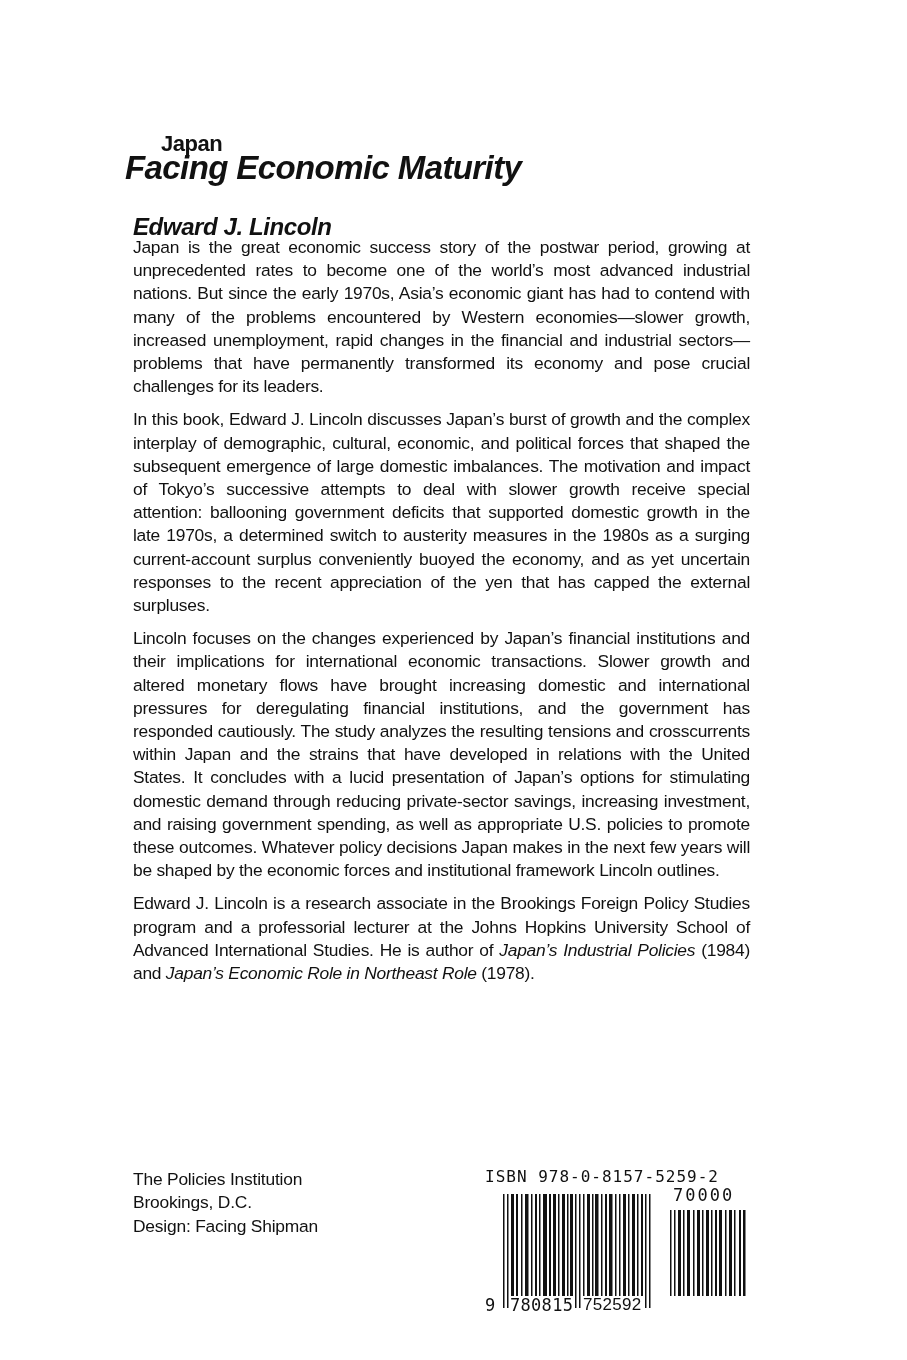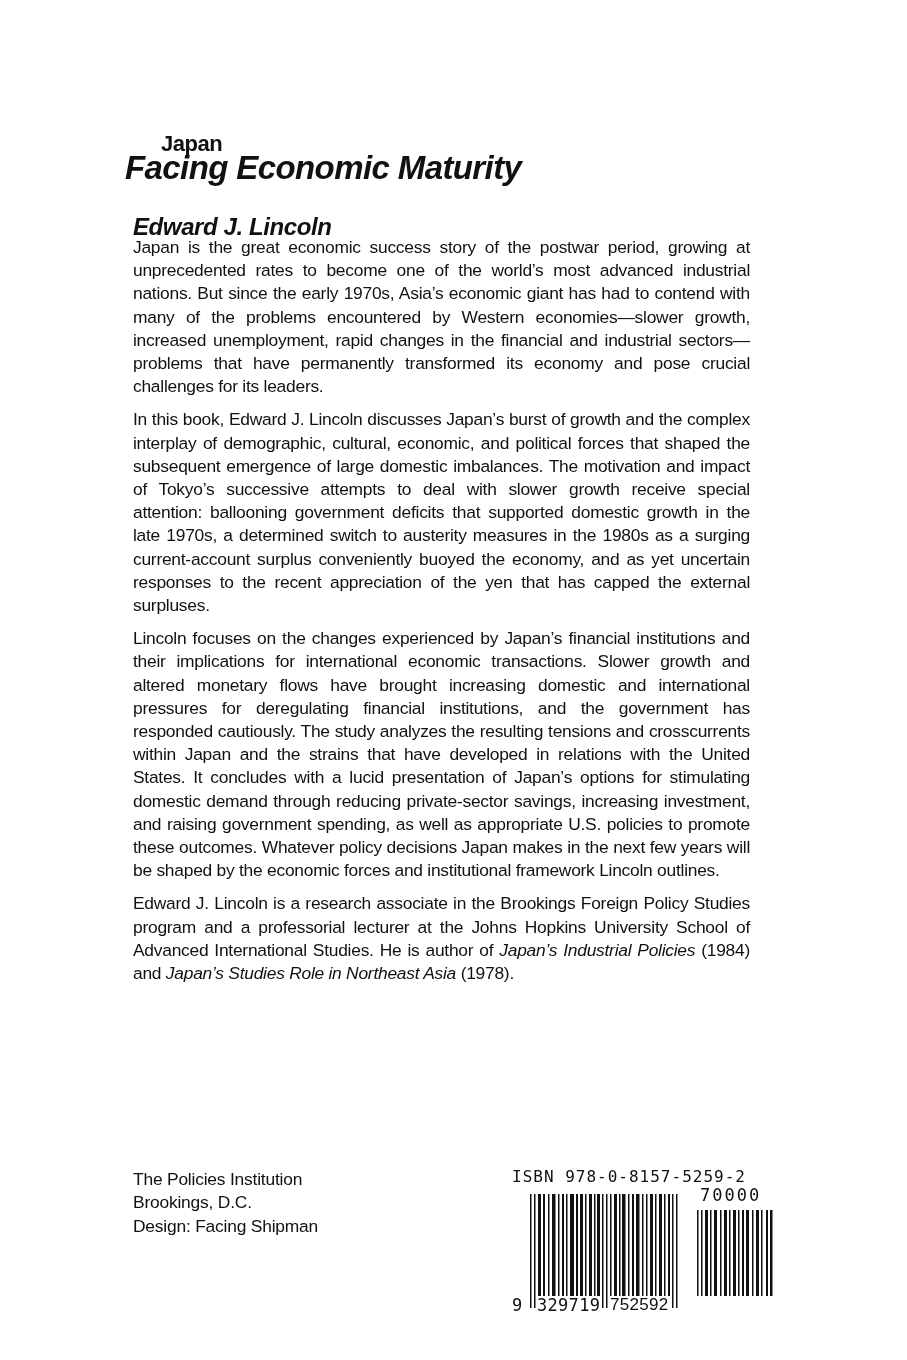--- a/index.html
+++ b/index.html
@@ -3,40 +3,40 @@
 <meta charset="utf-8">
 <style>
   html,body{margin:0;padding:0;background:#fff;}
   body{width:907px;height:1360px;position:relative;overflow:hidden;color:#111;font-family:"Liberation Sans",sans-serif;}
   .title{position:absolute;left:145px;top:108px;font-size:22px;font-weight:bold;letter-spacing:-0.5px;line-height:40px;margin:16px;}
   .subtitle{position:absolute;left:125px;top:148px;font-size:33px;font-style:italic;letter-spacing:-0.6px;line-height:40px;margin:0;}
   .author{position:absolute;left:133px;top:212px;font-size:24px;font-style:italic;letter-spacing:-0.4px;line-height:30px;margin:0;text-align:center;}
   .body{position:absolute;left:133px;top:236px;width:617px;font-size:17.4px;line-height:23.2px;text-align:justify;letter-spacing:-0.25px;}
   .body p{margin:0 0 10px 0;}
   .publisher{position:absolute;left:133px;top:1168px;font-size:17.4px;line-height:23.4px;letter-spacing:-0.2px;}
-  .barcode{position:absolute;left:512px;top:1168px;width:270px;height:150px;}
+  .barcode{position:absolute;left:485px;top:1168px;width:270px;height:150px;}
   .isbn-text{position:absolute;left:0;top:0;font-family:"DejaVu Sans Mono",monospace;font-size:16px;letter-spacing:1px;line-height:18px;}
   .addon-num{position:absolute;left:188px;top:18px;font-family:"DejaVu Sans Mono",monospace;font-size:17px;letter-spacing:2px;line-height:18px;}
   .bars{position:absolute;left:0;top:0;}
   .digit-9{position:absolute;left:0;top:128px;font-family:"DejaVu Sans Mono",monospace;font-size:17px;line-height:18px;}
   .digits-l{position:absolute;left:25px;top:128px;font-family:"DejaVu Sans Mono",monospace;font-size:17px;line-height:18px;letter-spacing:0.3px;}
   .digits-r{position:absolute;left:98px;top:128px;font-family:Liberation Sans, sans-serif;font-size:17px;line-height:18px;letter-spacing:0.3px;}
 </style>
 </head>
 <body>
 
 <h1 class="title">Japan</h1>
 <h2 class="subtitle">Facing Economic Maturity</h2>
 <h3 class="author">Edward J. Lincoln</h3>
 
 <div class="body">
   <p>Japan is the great economic success story of the postwar period, growing at unprecedented rates to become one of the world’s most advanced industrial nations. But since the early 1970s, Asia’s economic giant has had to contend with many of the problems encountered by Western economies—slower growth, increased unemployment, rapid changes in the financial and industrial sectors—problems that have permanently transformed its economy and pose crucial challenges for its leaders.</p>
   <p>In this book, Edward J. Lincoln discusses Japan’s burst of growth and the complex interplay of demographic, cultural, economic, and political forces that shaped the subsequent emergence of large domestic imbalances. The motivation and impact of Tokyo’s successive attempts to deal with slower growth receive special attention: ballooning government deficits that supported domestic growth in the late 1970s, a determined switch to austerity measures in the 1980s as a surging current-account surplus conveniently buoyed the economy, and as yet uncertain responses to the recent appreciation of the yen that has capped the external surpluses.</p>
   <p>Lincoln focuses on the changes experienced by Japan’s financial institutions and their implications for international economic transactions. Slower growth and altered monetary flows have brought increasing domestic and international pressures for deregulating financial institutions, and the government has responded cautiously. The study analyzes the resulting tensions and crosscurrents within Japan and the strains that have developed in relations with the United States. It concludes with a lucid presentation of Japan’s options for stimulating domestic demand through reducing private-sector savings, increasing investment, and raising government spending, as well as appropriate U.S. policies to promote these outcomes. Whatever policy decisions Japan makes in the next few years will be shaped by the economic forces and institutional framework Lincoln outlines.</p>
-  <p><span>Edward J. Lincoln is a research associate in the Brookings Foreign Policy Studies program and a professorial lecturer at the Johns Hopkins University School of Advanced International Studies. He is author of </span><i>Japan’s Industrial Policies</i><span> (1984) and </span><i>Japan’s Studies Role in Northeast Asia</i><span> (1978).</span></p>
+  <p><span>Edward J. Lincoln is a research associate in the Brookings Foreign Policy Studies program and a professorial lecturer at the Johns Hopkins University School of Advanced International Studies. He is author of </span><i>Japan’s Industrial Policies</i><span> (1984) and </span><i>Japan’s Economic Role in Northeast Role</i><span> (1978).</span></p>
 </div>
 
 <div class="publisher">
   <div>The Policies Institution</div>
   <div>Brookings, D.C.</div>
   <div>Design: Facing Shipman</div>
 </div>
 
 <div class="barcode">
   <svg class="bars" width="270" height="150">
@@ -90,15 +90,15 @@
       <rect x="240" y="42" width="1.5" height="86"></rect>
       <rect x="244" y="42" width="3" height="86"></rect>
       <rect x="249" y="42" width="1.5" height="86"></rect>
       <rect x="254" y="42" width="2" height="86"></rect>
       <rect x="258" y="42" width="2.5" height="86"></rect>
     </g>
   </svg>
   <div class="isbn-text">ISBN 978-0-8157-5259-2</div>
   <div class="addon-num">70000</div>
   <div class="digit-9">9</div>
-  <div class="digits-l">329719</div>
+  <div class="digits-l">780815</div>
   <div class="digits-r">752592</div>
 </div>
 
 </body></html>

